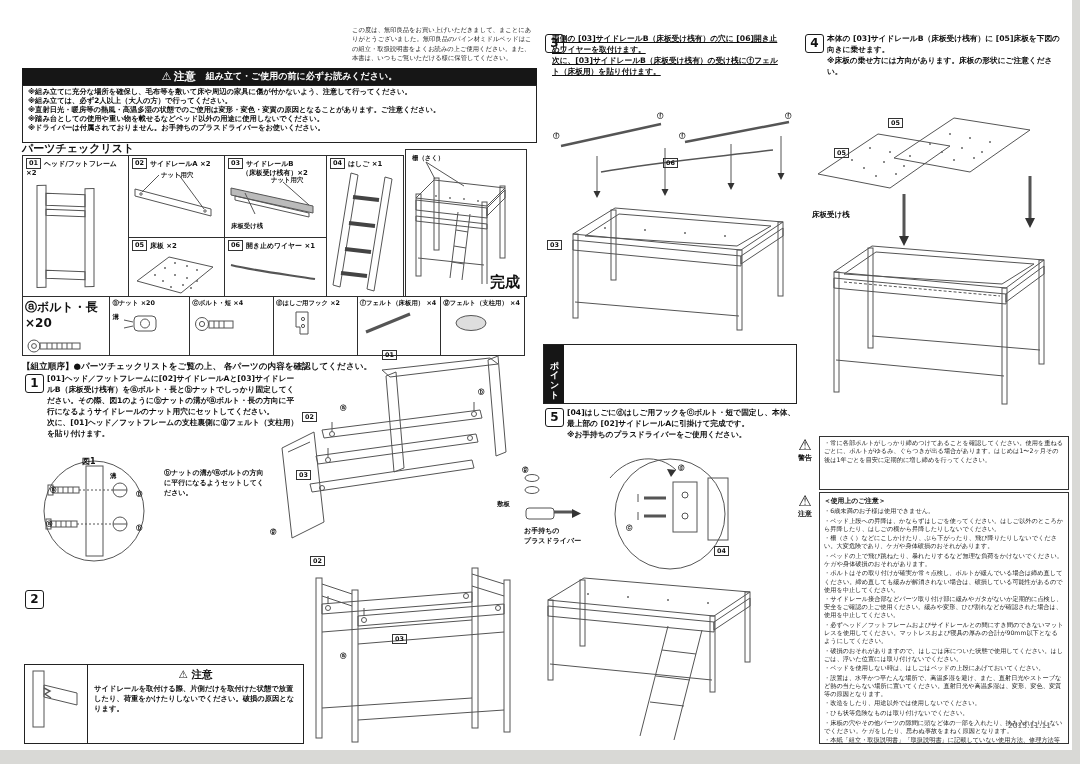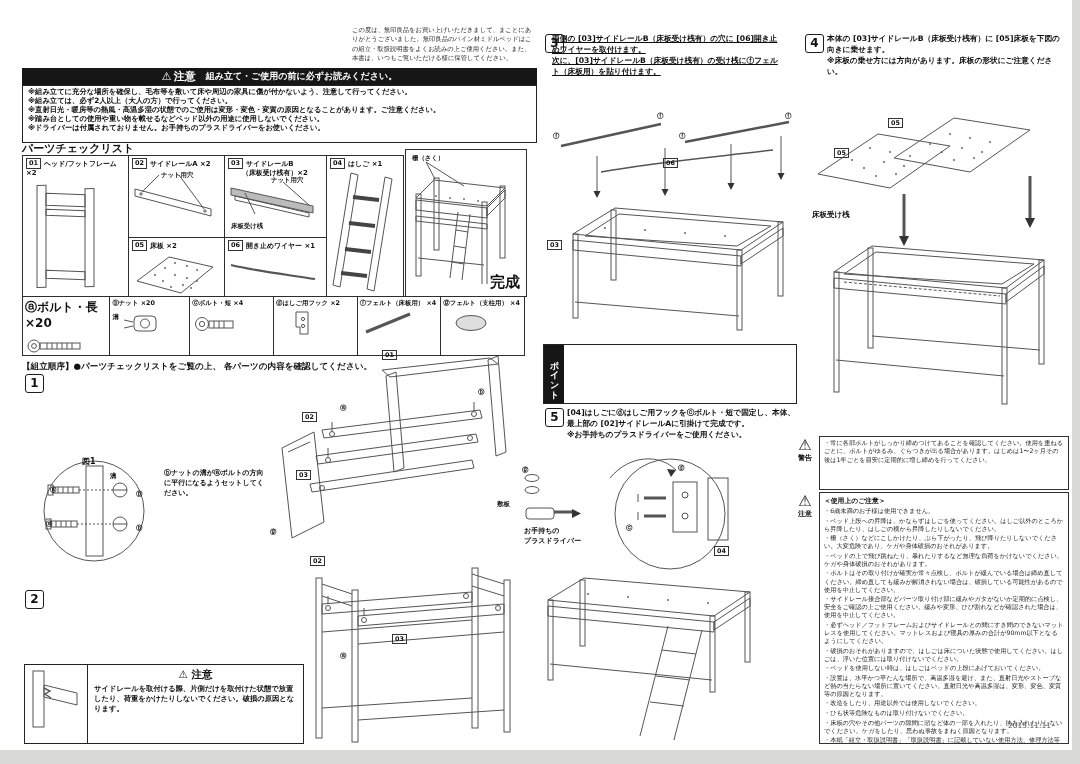--- a/index.html
+++ b/index.html
@@ -208,20 +208,22 @@
       <div style="font-size:6.4px;font-weight:bold;">ⓖフェルト（支柱用） ×4</div>
       <svg width="56" height="28" viewBox="0 0 56 28">
           <ellipse cx="28" cy="15" rx="15" ry="7.5" fill="#dedede" stroke="#555"></ellipse>
         </svg>
     </div>
   </div>
 
   <div class="c" style="left:22px;top:361px;font-size:8.6px;font-weight:900;">【組立順序】●パーツチェックリストをご覧の上、 各パーツの内容を確認してください。</div>
 
   <div class="sn" style="left:25px;top:374px;">1</div>
+  <div class="st" style="left:47px;top:374px;width:254px;">[01]ヘッド／フットフレームに[02]サイドレールAと[03]サイドレールB（床板受け桟有）をⓐボルト・長とⓑナットでしっかり固定してください。その際、図1のようにⓑナットの溝がⓐボルト・長の方向に平行になるようサイドレールのナット用穴にセットしてください。
+次に、[01]ヘッド／フットフレームの支柱裏側にⓖフェルト（支柱用）を貼り付けます。</div>
 
   <div class="c" style="left:36px;top:458px;width:240px;height:118px;">
     <div class="lb" style="left:46px;top:-2px;font-size:8px;">図1</div>
     <div class="lb" style="left:74px;top:14px;">溝</div>
     <div class="lb" style="left:14px;top:28px;">ⓐ</div>
     <div class="lb" style="left:10px;top:62px;">ⓐ</div>
     <div class="lb" style="left:100px;top:32px;">ⓑ</div>
     <div class="lb" style="left:100px;top:66px;">ⓑ</div>
     <div class="lb" style="left:128px;top:10px;width:106px;font-size:7px;">ⓑナットの溝がⓐボルトの方向に平行になるようセットしてください。</div>
     <svg class="art" style="left:0;top:8px;" width="122" height="108" viewBox="0 0 122 108">

